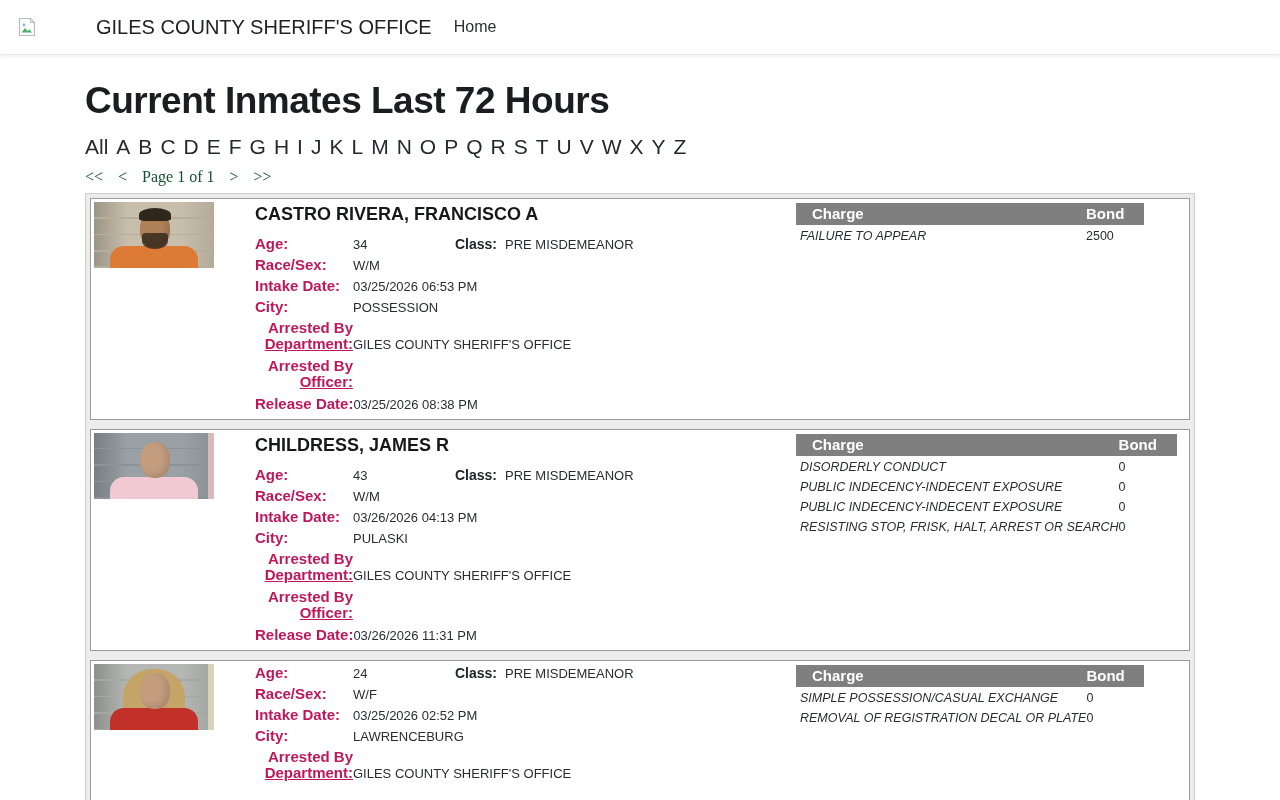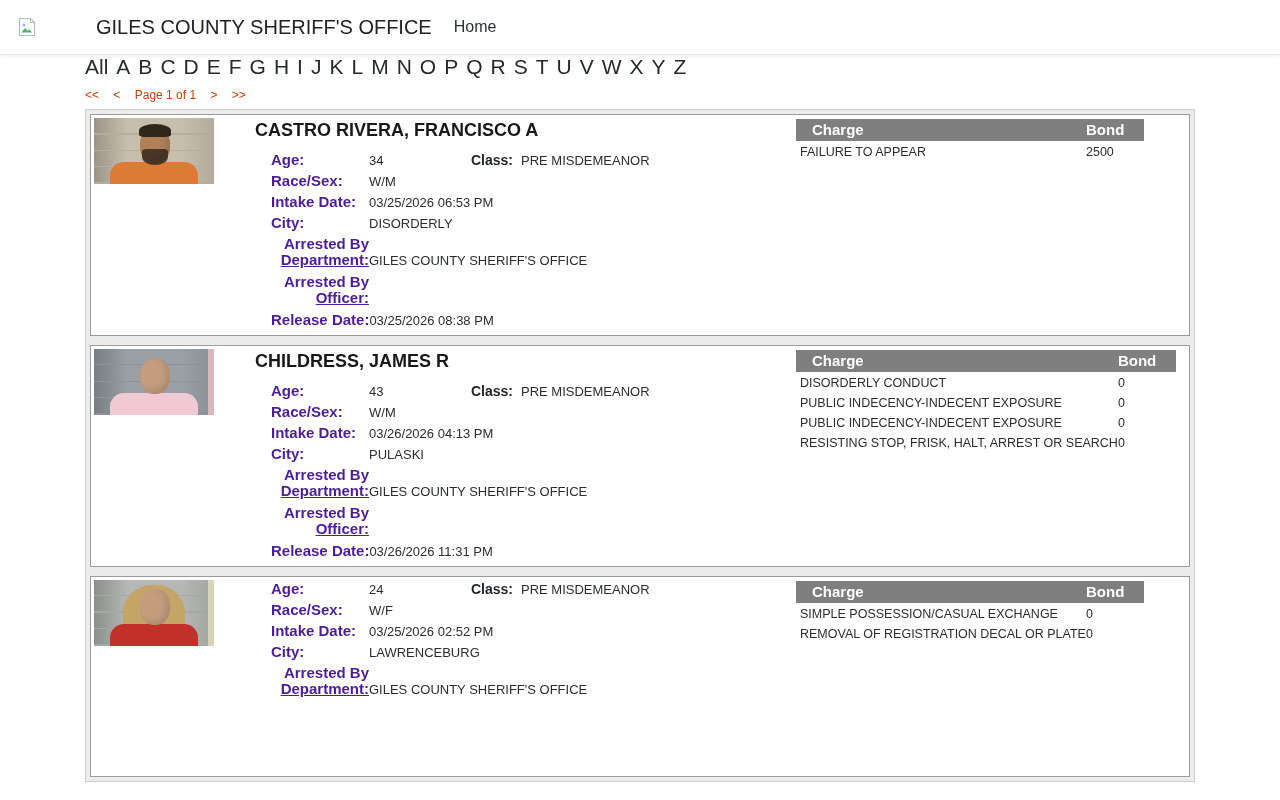--- a/index.html
+++ b/index.html
@@ -22,21 +22,21 @@
   .brand { font-size: 20px; margin-left: 58px; color: #202227; }
   .nav-home { font-size: 16px; margin-left: 22px; color: #2b2f33; }
 
   
   .main { padding: 0 85px; }
   h1.page-title { font-size: 37px; font-weight: 700; letter-spacing: -0.5px; margin: 25px 0 13px; color: #1b1d20; }
 
   .alpha-row { font-size: 21px; margin-bottom: 9px; color: #26292d; }
   .alpha-link { display: inline-block; margin-right: 8px; color: #26292d; }
 
-  .pager-row { font-size: 12px; margin-bottom: 7px; color: #c2410c; }
+  .pager-row { font-size: 16px; margin-bottom: 7px; color: #14532d; font-family: Liberation Serif, serif; }
   .pager-row > * { margin-right: 11px; }
 
   
   .roster { border: 1px solid #cdcdcd; background: #ececec; padding: 4px; }
   .card {
     background: #fff; border: 1px solid #9b9b9b; padding: 2px;
     display: flex; align-items: flex-start; min-height: 201px; margin-bottom: 9px; gap: 37px;
   }
   .card:last-child { margin-bottom: 0; }
 
@@ -63,52 +63,53 @@
   .mug-neck { position: absolute; left: 53px; top: 42px; width: 16px; height: 11px;
     background: var(--skin); filter: brightness(0.93); }
   .mug-shirt { position: absolute; left: 16px; bottom: -3px; width: 88px; height: 25px;
     background: var(--shirt); border-radius: 14px 14px 0 0; }
   .mug-edge { position: absolute; right: 0; top: 0; width: 6px; height: 100%; background: var(--edge); }
 
   .details { flex: 0 0 500px; margin-left: 3px; padding-top: 2px; }
   .inmate-name { font-size: 18px; font-weight: 700; margin: 1px 0 11px; color: #17181a; }
   .drow { display: flex; align-items: baseline; margin-bottom: 5px; }
   .drow.tall { align-items: flex-end; margin-bottom: 6px; text-align: right; }
-  .dlabel { flex: 0 0 98px; font-size: 15px; font-weight: 700; line-height: 16px; white-space: nowrap; color: #4c1d95; margin-left: 16px; }
+  .dlabel { flex: 0 0 98px; font-size: 15px; font-weight: 700; line-height: 16px; white-space: nowrap; color: #be185d; }
   .dlabel .l2 { display: block; text-decoration: underline; }
   .dlabel-class { flex: 0 0 50px; font-size: 14px; font-weight: 700; }
   .dvalue { font-size: 13px; color: #2a2d30; }
   .dvalue.v1 { flex: 0 0 102px; }
 
   .charges { flex: 0 0 348px; margin-left: 4px; padding-top: 2px; }
   .ch-header { display: flex; background: #7f7f7f; color: #fff; font-weight: 700;
     font-size: 15px; height: 22px; line-height: 22px; }
   .ch-header .c1 { flex: 1 1 auto; padding-left: 16px; }
   .ch-header .c2 { flex: 0 0 58px; }
   .charge-row { display: flex; font-size: 12.5px; padding: 3.5px 0 2.5px; color: #2a2d30; white-space: nowrap; }
-  .charge-row .c1 { flex: 1 1 auto; padding-left: 4px; overflow: hidden; }
+  .charge-row .c1 { flex: 1 1 auto; padding-left: 4px; overflow: hidden; font-style: italic; }
   .charge-row .c2 { flex: 0 0 58px; }
 </style>
 </head>
 <body>
 
 <header class="navbar">
   <span class="logo-box">
     <svg width="22" height="22" viewBox="0 0 22 22">
       <path d="M3.5 2.5 h11 l4 4 v13 h-15 z" fill="#fdfdfd" stroke="#b6bcc2" stroke-width="1.2"></path>
       <path d="M14.5 2.5 v4 h4 z" fill="#e8eaed" stroke="#b6bcc2" stroke-width="1"></path>
       <circle cx="8" cy="9" r="1.4" fill="#8ab4f8"></circle>
       <path d="M5.5 16.5 l3.6-4.6 2.6 3.1 1.6-1.7 2.7 3.2 z" fill="#4caf6e"></path>
     </svg>
   </span>
   <a class="brand">GILES COUNTY SHERIFF'S OFFICE</a>
   <a class="nav-home">Home</a>
 </header>
 
 <div class="main">
+  <h1 class="page-title">Current Inmates Last 72 Hours</h1>
 
   <div class="alpha-row"><a class="alpha-link">All</a><a class="alpha-link">A</a><a class="alpha-link">B</a><a class="alpha-link">C</a><a class="alpha-link">D</a><a class="alpha-link">E</a><a class="alpha-link">F</a><a class="alpha-link">G</a><a class="alpha-link">H</a><a class="alpha-link">I</a><a class="alpha-link">J</a><a class="alpha-link">K</a><a class="alpha-link">L</a><a class="alpha-link">M</a><a class="alpha-link">N</a><a class="alpha-link">O</a><a class="alpha-link">P</a><a class="alpha-link">Q</a><a class="alpha-link">R</a><a class="alpha-link">S</a><a class="alpha-link">T</a><a class="alpha-link">U</a><a class="alpha-link">V</a><a class="alpha-link">W</a><a class="alpha-link">X</a><a class="alpha-link">Y</a><a class="alpha-link">Z</a></div>
 
   <div class="pager-row">
     <a>&lt;&lt;</a>
     <a>&lt;</a>
     <span>Page 1 of 1</span>
     <a>&gt;</a>
     <a>&gt;&gt;</a>
   </div>
@@ -142,21 +143,21 @@
         <span class="dvalue">W/M</span>
       </div>
 
       <div class="drow">
         <span class="dlabel">Intake Date:</span>
         <span class="dvalue">03/25/2026 06:53 PM</span>
       </div>
 
       <div class="drow">
         <span class="dlabel">City:</span>
-        <span class="dvalue">DISORDERLY</span>
+        <span class="dvalue">POSSESSION</span>
       </div>
 
       <div class="drow tall">
         <span class="dlabel"><span>Arrested By</span><span class="l2">Department:</span></span>
         <span class="dvalue">GILES COUNTY SHERIFF'S OFFICE</span>
       </div>
 
       <div class="drow tall">
         <span class="dlabel"><span>Arrested By</span><span class="l2">Officer:</span></span>
         <span class="dvalue"></span>

